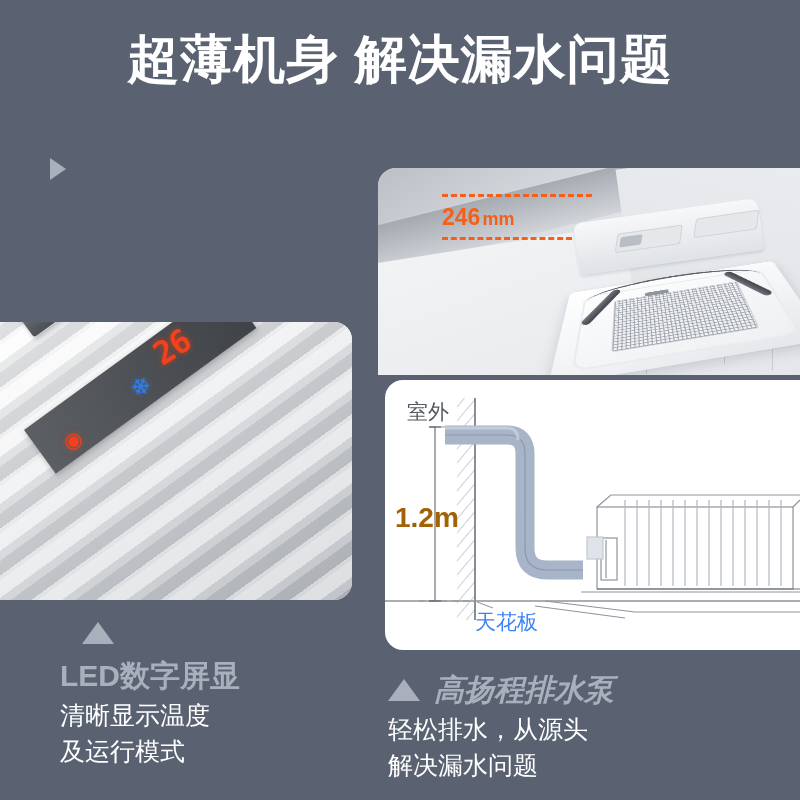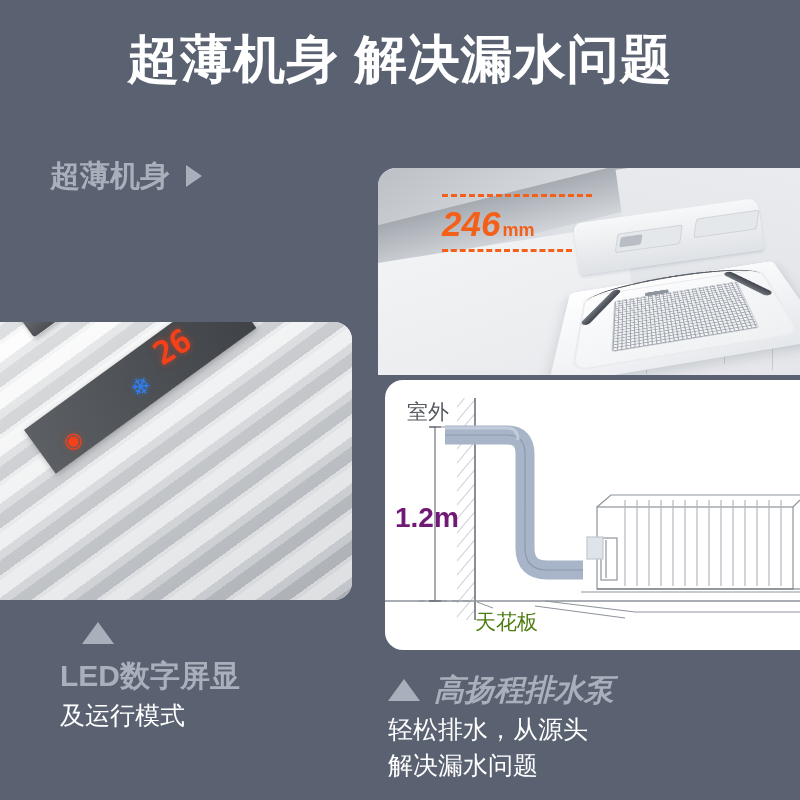--- a/index.html
+++ b/index.html
@@ -138,21 +138,21 @@
   
   .dim-246{position:absolute;left:64px;top:26px;width:190px;}
   .dash-line{
     height:0;border-top:3px dashed #f4601a;width:150px;
   }
   .dim-246 .dash-top{margin-bottom:9px;}
   .dim-246 .dash-bot{margin-top:8px;width:130px;}
   .dim-label{
     color:#f4601a;font-weight:bold;line-height:1;white-space:nowrap;
   }
-  .dim-label .num{font-size:35px;font-style:italic;}
+  .dim-label .num{font-size:23px;}
   .dim-label .unit{font-size:18px;font-weight:bold;margin-left:2px;}
 
   
   .panel-led{
     left:0;top:322px;width:352px;height:278px;
     border-radius:0 18px 18px 0;
     background:linear-gradient(150deg,#fdfdfd,#e9eaec);
   }
   .louvers{
     position:absolute;left:-150px;top:-120px;width:700px;height:560px;
@@ -206,37 +206,36 @@
     border-radius:18px 0 0 18px;
     background:#ffffff;
   }
   .diagram-svg{position:absolute;left:0;top:0;width:415px;height:270px;}
   .dg-outdoor{
     position:absolute;left:22px;top:18px;
     color:#54585f;font-size:21px;font-weight:normal;white-space:nowrap;
   }
   .dg-ceiling{
     position:absolute;left:90px;top:228px;
-    color:#4d7c0f;font-size:21px;font-weight:normal;white-space:nowrap;
+    color:#3b82f6;font-size:21px;font-weight:normal;white-space:nowrap;
   }
   .dg-12m{
     position:absolute;left:10px;top:122px;
-    color:#701a75;font-size:28px;font-weight:bold;white-space:nowrap;
+    color:#a16207;font-size:28px;font-weight:bold;white-space:nowrap;
   }
 </style>
 </head>
 <body>
 
 <div class="stage">
 
   <div class="hero-title">超薄机身 解决漏水问题</div>
 
   <div class="block-topleft">
     <div class="feature-head">
-      <span>超薄机身</span>
       <span class="tri tri-right"></span>
     </div>
   </div>
 
   <div class="panel panel-cassette">
     <div class="ceil-band"></div>
     <div class="ceil-band2"></div>
     <div class="ceil-plane"></div>
     <div class="ceil-right"></div>
 
@@ -281,20 +280,21 @@
   </div>
 
   <div class="block-botleft">
     <div class="tri-wrap">
       <span class="tri tri-up"></span>
     </div>
     <div class="feature-head">
       <span>LED数字屏显</span>
     </div>
     <div class="feature-body">
+      <div>清晰显示温度</div>
       <div>及运行模式</div>
     </div>
   </div>
 
   <div class="panel panel-diagram">
     <svg class="diagram-svg" viewBox="0 0 415 270">
       <defs>
         <pattern id="hatch" width="9" height="9" patternUnits="userSpaceOnUse" patternTransform="rotate(40)">
           <line x1="0" y1="0" x2="0" y2="9" stroke="#9aa0a8" stroke-width="1"></line>
         </pattern>

